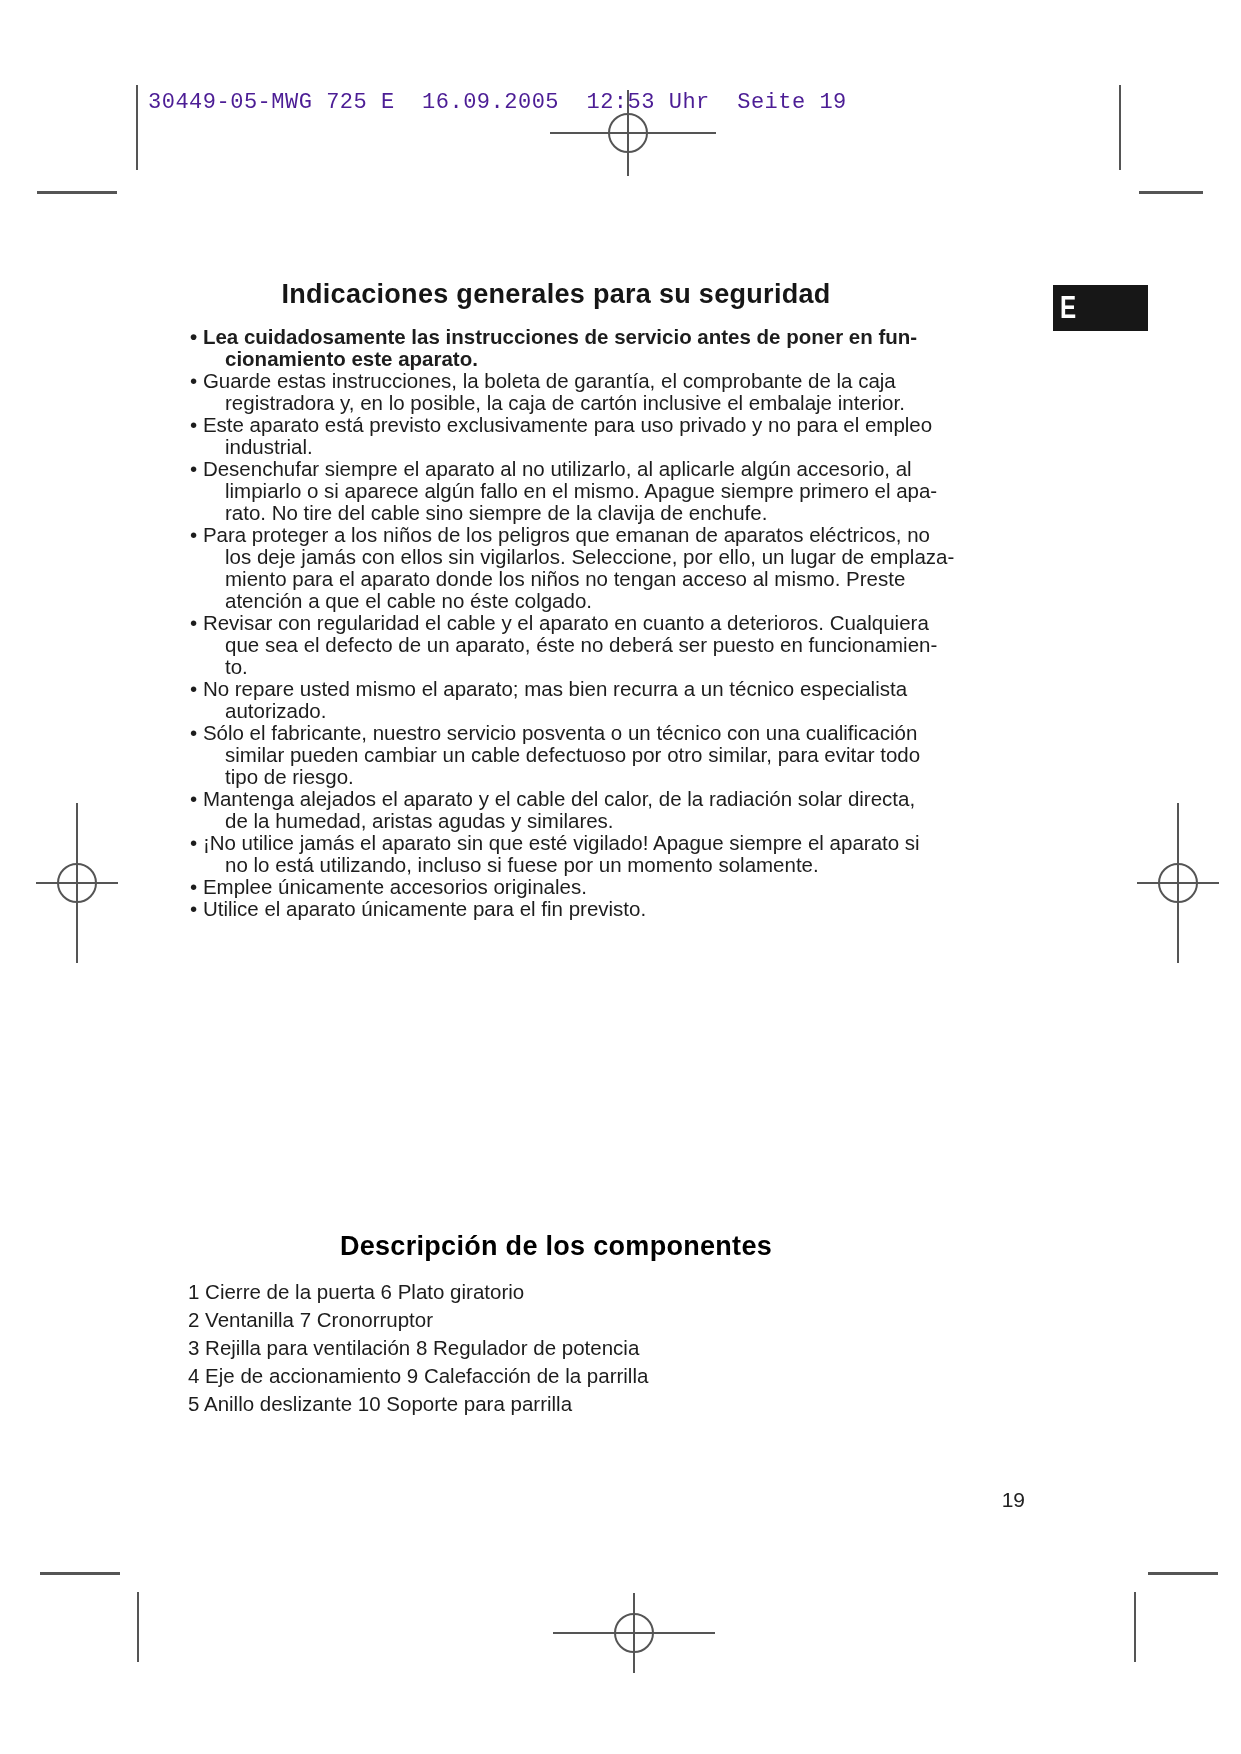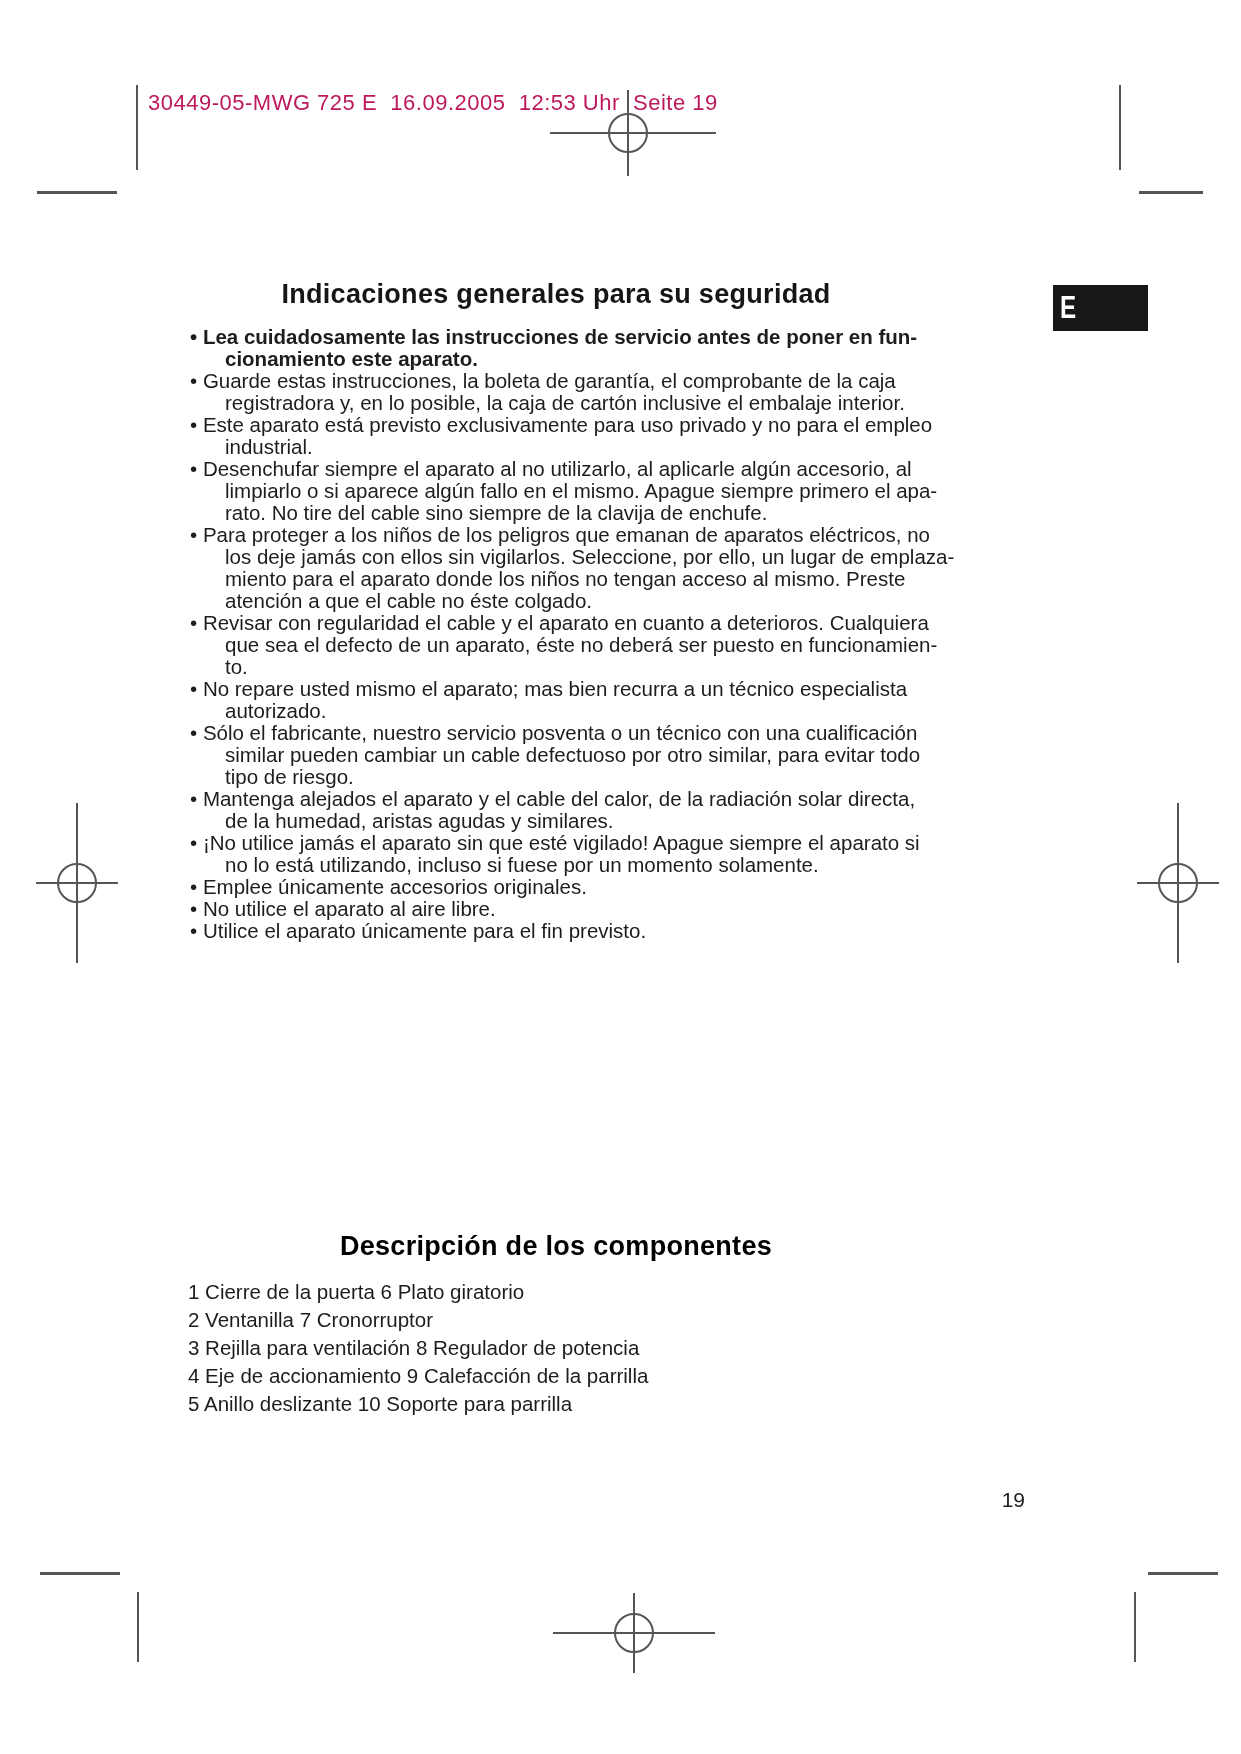--- a/index.html
+++ b/index.html
@@ -10,22 +10,22 @@
     --paper:#ffffff;
   }
   *{margin:0;padding:0;box-sizing:border-box;}
   html,body{background:#ffffff;}
   body{width:1241px;height:1754px;position:relative;font-family:"Liberation Sans",sans-serif;color:var(--ink);}
   .page{position:absolute;inset:0;background:var(--paper);overflow:hidden;}
 
   
   .print-header{
     position:absolute;left:148px;top:90px;
-    font-family:Liberation Sans, sans-serif;
-    font-size:22px;color:#be185d;white-space:pre;letter-spacing:.5px;
+    font-family:Liberation Mono, monospace;
+    font-size:22px;color:#4c1d95;white-space:pre;letter-spacing:.5px;
   }
 
   
   .mark-line{position:absolute;background:var(--crop-mark);}
   .mark-circle{position:absolute;width:40px;height:40px;border:2px solid var(--crop-mark);border-radius:50%;background:transparent;}
 
   
   .lang-tab{
     position:absolute;left:1053px;top:285px;width:95px;height:46px;
     background:var(--tab-background);color:var(--tab-text);
@@ -126,21 +126,20 @@
       <li>No repare usted mismo el aparato; mas bien recurra a un técnico especialista
 autorizado.</li>
       <li>Sólo el fabricante, nuestro servicio posventa o un técnico con una cualificación
 similar pueden cambiar un cable defectuoso por otro similar, para evitar todo
 tipo de riesgo.</li>
       <li>Mantenga alejados el aparato y el cable del calor, de la radiación solar directa,
 de la humedad, aristas agudas y similares.</li>
       <li>¡No utilice jamás el aparato sin que esté vigilado! Apague siempre el aparato si
 no lo está utilizando, incluso si fuese por un momento solamente.</li>
       <li>Emplee únicamente accesorios originales.</li>
-      <li>No utilice el aparato al aire libre.</li>
       <li>Utilice el aparato únicamente para el fin previsto.</li>
     </ul>
 
   <h2 class="sec-title2">Descripción de los componentes</h2>
   <div class="components" id="components-list">
       <div>1 Cierre de la puerta 6 Plato giratorio</div>
       <div>2 Ventanilla 7 Cronorruptor</div>
       <div>3 Rejilla para ventilación 8 Regulador de potencia</div>
       <div>4 Eje de accionamiento 9 Calefacción de la parrilla</div>
       <div>5 Anillo deslizante 10 Soporte para parrilla</div>

